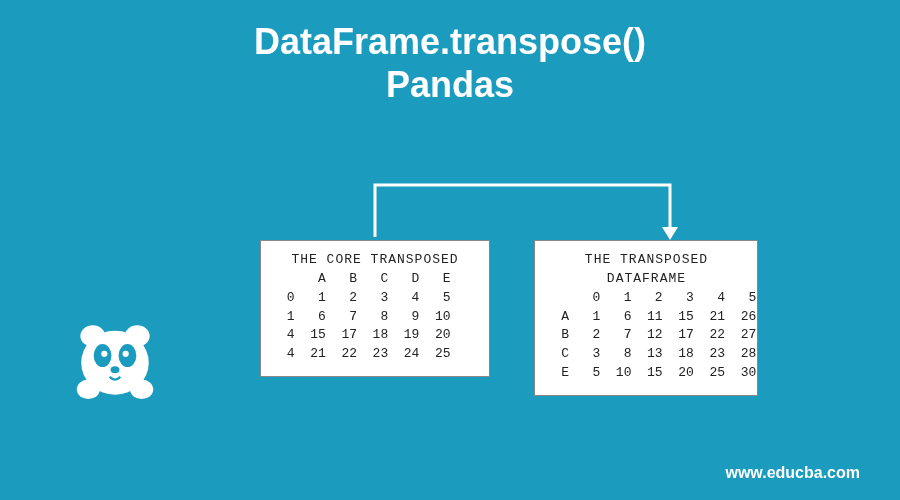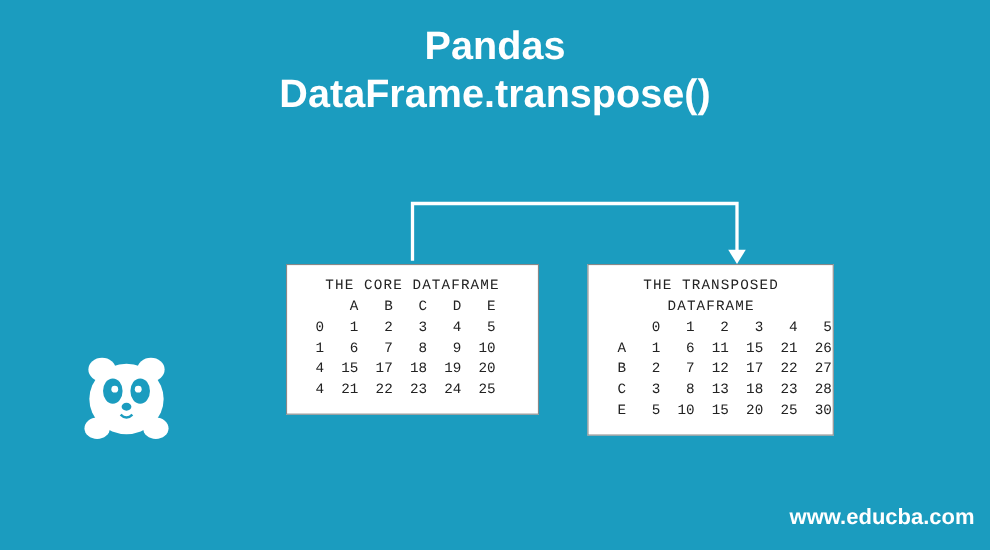--- a/index.html
+++ b/index.html
@@ -66,32 +66,32 @@
       position: absolute;
       left: 260px;
       top: 175px;
       width: 560px;
       height: 75px;
       pointer-events: none;
     }
     .footer {
       position: absolute;
       bottom: 18px;
-      right: 14px;
+      right: 40px;
       color: white;
-      font-size: 20px;
+      font-size: 16px;
       font-weight: bold;
     }
   </style>
 </head>
 <body>
 
 <div class="title">
+  <div>DataFrame.transpose()</div>
   <div>Pandas</div>
-  <div>DataFrame.transpose()</div>
 </div>
 
 <div class="logo">
   <svg viewBox="0 0 100 90" width="90" height="80">
     <ellipse cx="25" cy="18" rx="14" ry="12" fill="white"></ellipse>
     <ellipse cx="75" cy="18" rx="14" ry="12" fill="white"></ellipse>
     <ellipse cx="50" cy="48" rx="38" ry="36" fill="white"></ellipse>
     <ellipse cx="36" cy="40" rx="10" ry="13" fill="#1b9cbf"></ellipse>
     <ellipse cx="64" cy="40" rx="10" ry="13" fill="#1b9cbf"></ellipse>
     <circle cx="38" cy="38" r="3.5" fill="white"></circle>
@@ -104,21 +104,21 @@
 </div>
 
 <svg class="arrow-svg">
   <path d="M 115 62 L 115 10 L 410 10 L 410 56" stroke="white" stroke-width="3" fill="none"></path>
   <polygon points="410,65 402,52 418,52" fill="white"></polygon>
 </svg>
 
 <div class="tables-area">
 
   <div class="table-box table-left">
-    <div class="table-title">THE CORE DATAFRAME</div>
+    <div class="table-title">THE CORE TRANSPOSED</div>
     <div id="core-table-body">
         <div class="row">     A   B   C   D   E</div>
         <div class="row"> 0   1   2   3   4   5</div>
         <div class="row"> 1   6   7   8   9  10</div>
         <div class="row"> 4  15  17  18  19  20</div>
         <div class="row"> 4  21  22  23  24  25</div>
       </div>
   </div>
 
   <div class="table-box table-right">

